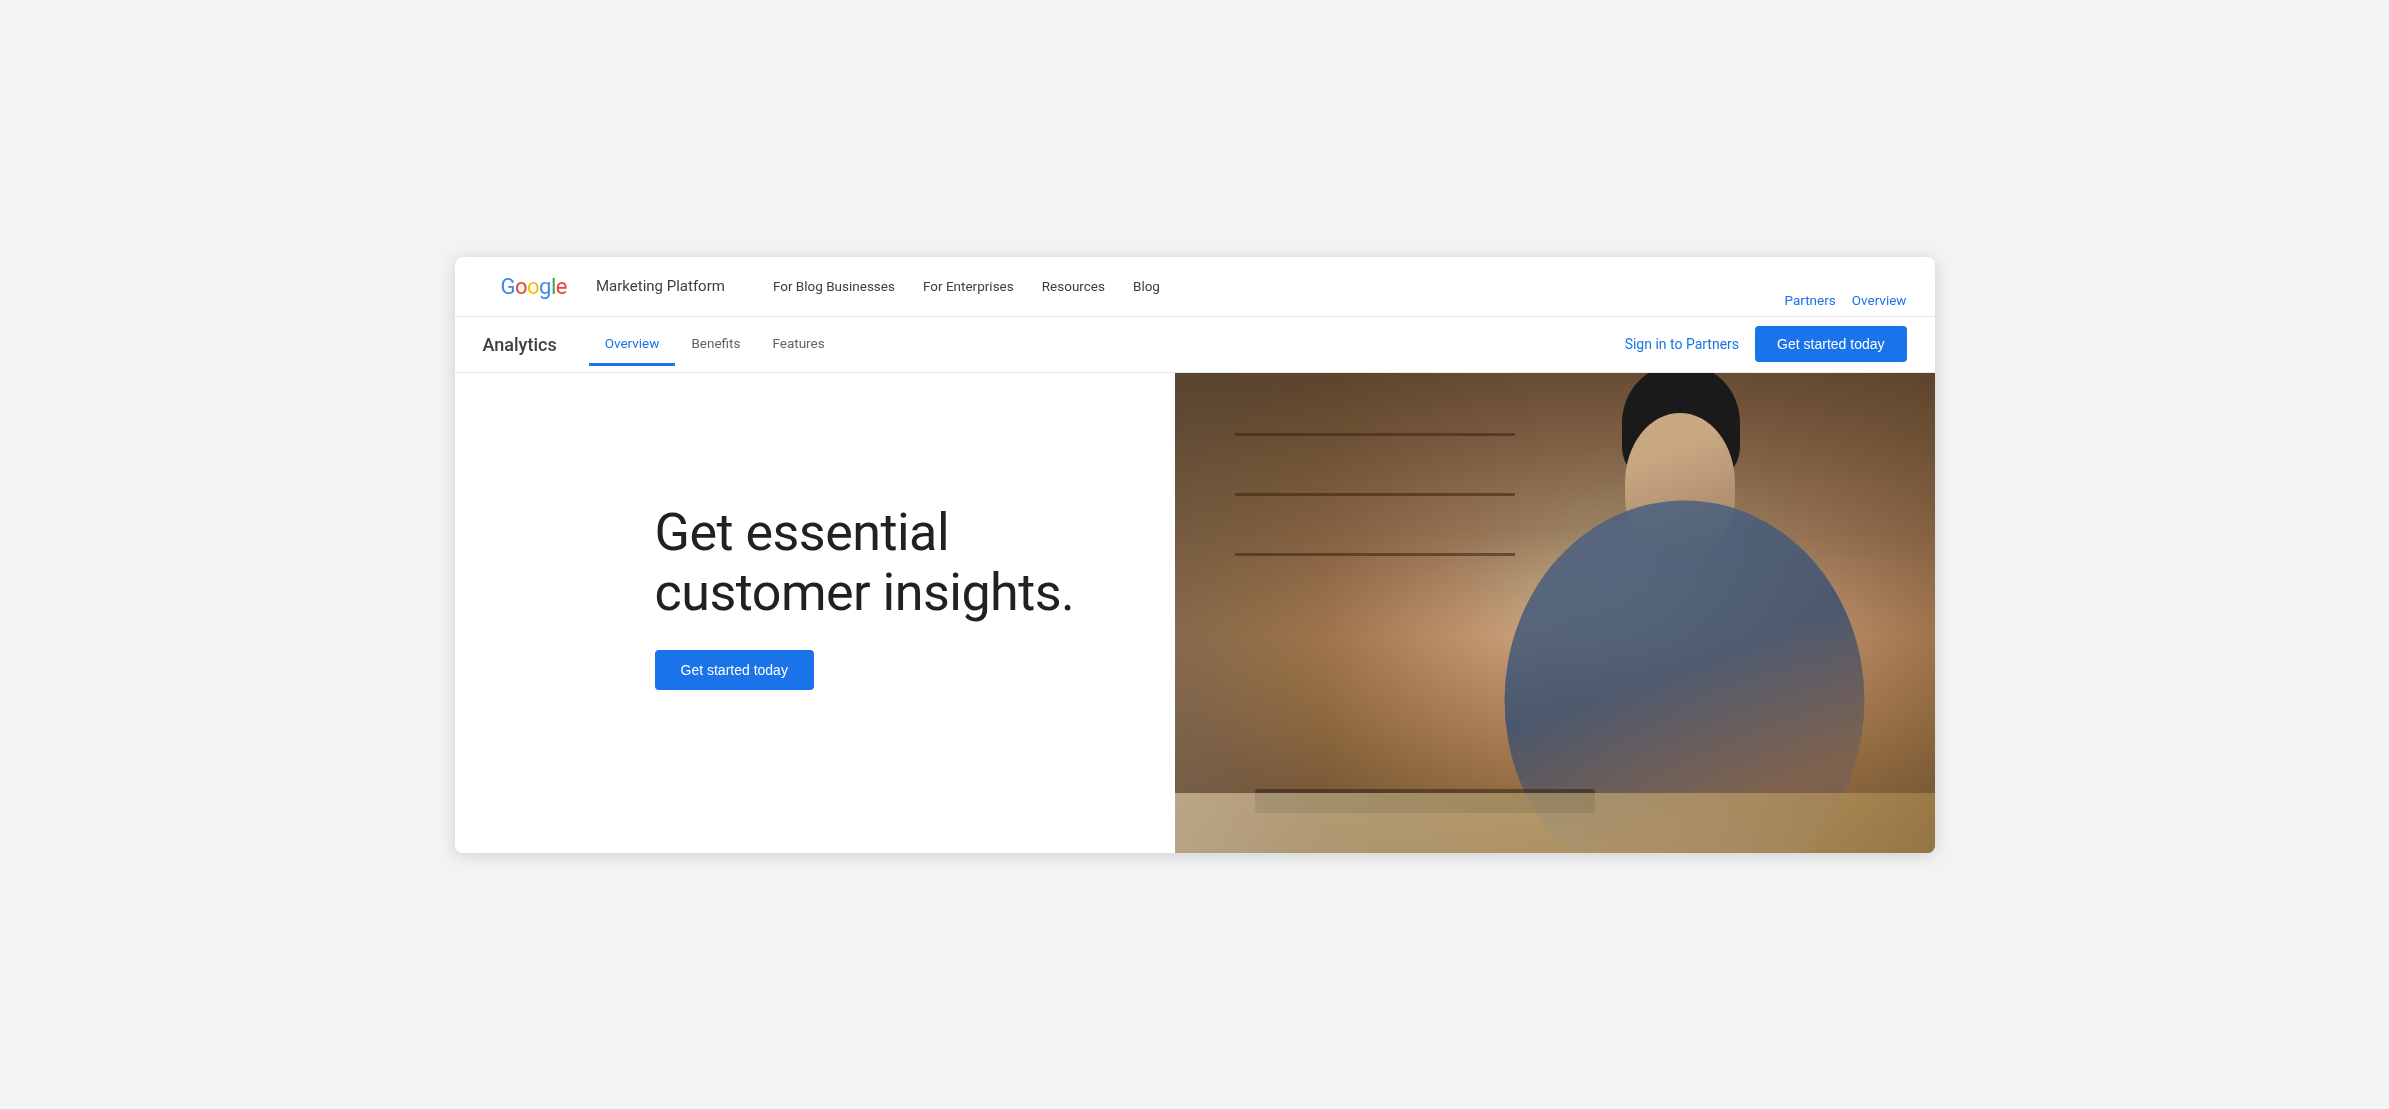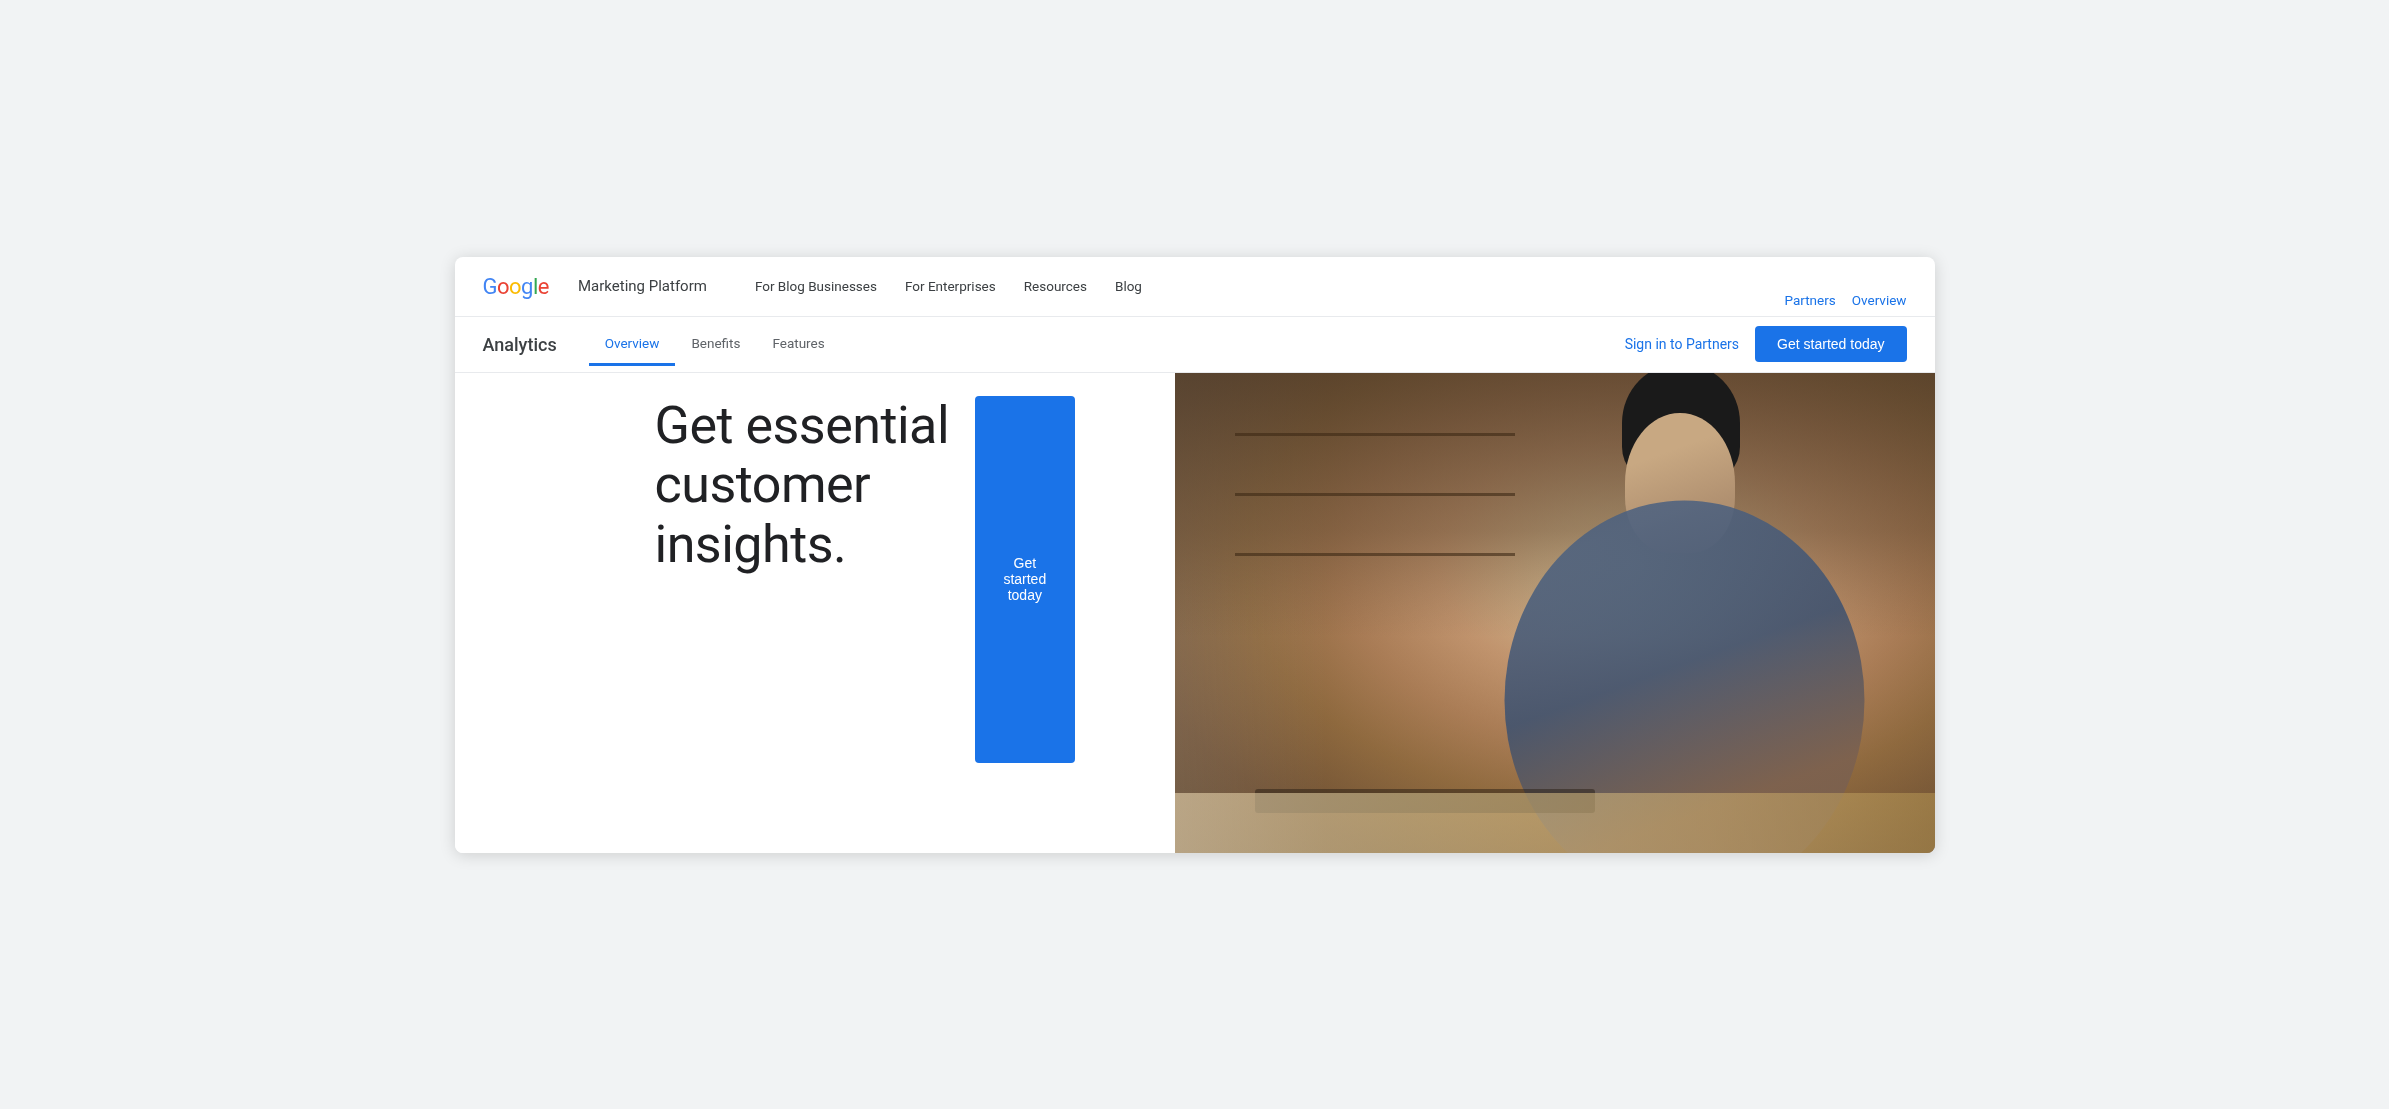--- a/index.html
+++ b/index.html
@@ -30,20 +30,21 @@
     .logo-area {
       display: flex;
       align-items: center;
       gap: 6px;
       margin-right: 36px;
     }
     .google-logo {
       font-size: 22px;
       font-weight: 400;
       letter-spacing: -0.5px;
+      margin-left: 18px;
     }
     .google-logo .g { color: #4285f4; }
     .google-logo .o1 { color: #ea4335; }
     .google-logo .o2 { color: #fbbc04; }
     .google-logo .g2 { color: #4285f4; }
     .google-logo .l { color: #34a853; }
     .google-logo .e { color: #ea4335; }
     .brand-name {
       font-size: 15px;
       color: #3c4043;
@@ -136,25 +137,26 @@
     .hero {
       position: relative;
       min-height: 480px;
       overflow: hidden;
       background: #fff;
     }
     
     .hero-content {
       position: relative;
       z-index: 2;
-      padding: 23px 0 50px 200px;
+      padding: 58px 0 50px 200px;
       max-width: 620px;
       background: rgba(255,255,255,0.97);
       min-height: 440px;
       display: flex;
+      flex-direction: column;
       justify-content: center;
     }
     .hero-headline {
       font-size: 52px;
       font-weight: 400;
       color: #202124;
       line-height: 1.15;
       margin-bottom: 28px;
       letter-spacing: -0.5px;
     }

